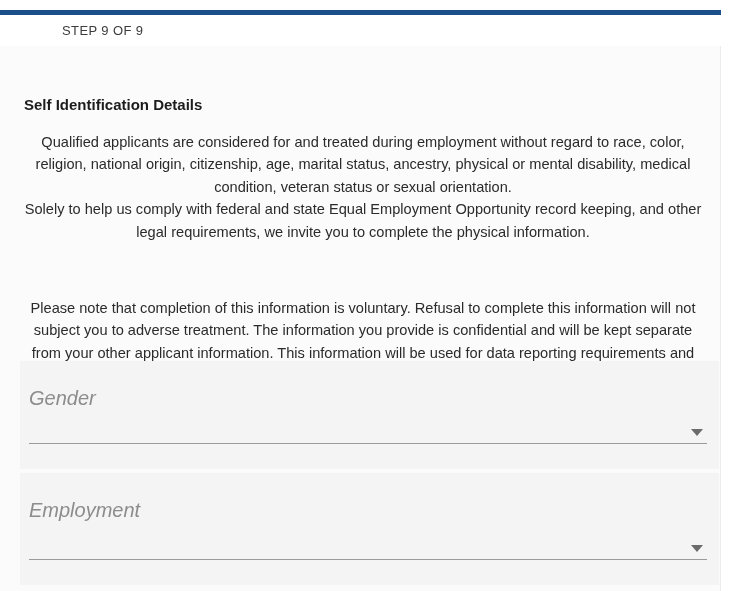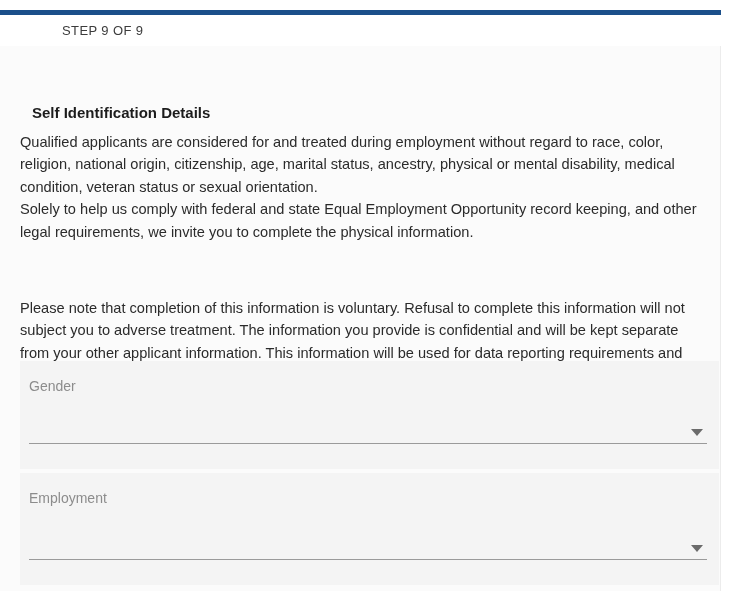--- a/index.html
+++ b/index.html
@@ -50,53 +50,55 @@
     left: 0;
     top: 46px;
     width: 721px;
     bottom: 0;
     background: #fbfbfb;
     border-right: 1px solid #ececec;
     box-sizing: border-box;
     padding: 0;
   }
   .section-title {
-    margin: 12px;
+    margin: 4px;
     position: absolute;
     left: 20px;
     top: 46px;
     font-size: 15px;
     font-weight: bold;
     color: #1c1c1c;
   }
   .para {
     position: absolute;
     left: 20px;
     width: 686px;
     font-size: 14.6px;
     line-height: 22.5px;
     color: #2b2b2b;
+    text-align: center;
   }
   .para-1 { top: 70px; }
   .para-3 { top: 197px; }
   .field-card {
     position: absolute;
     left: 20px;
     width: 699px;
     background: #f4f4f4;
     box-sizing: border-box;
   }
   .field-gender { top: 315px; height: 108px; }
   .field-ethnicity { top: 427px; height: 112px; }
   .field-label {
     position: absolute;
     left: 9px;
-    top: 17px;
-    font-size: 14px;
+    top: 26px;
+    font-size: 20px;
     color: #8c8c8c;
+    font-style: italic;
   }
   .field-underline {
     position: absolute;
     left: 9px;
     right: 12px;
     bottom: 25px;
     height: 1px;
     background: #9a9a9a;
   }
   .field-caret {

